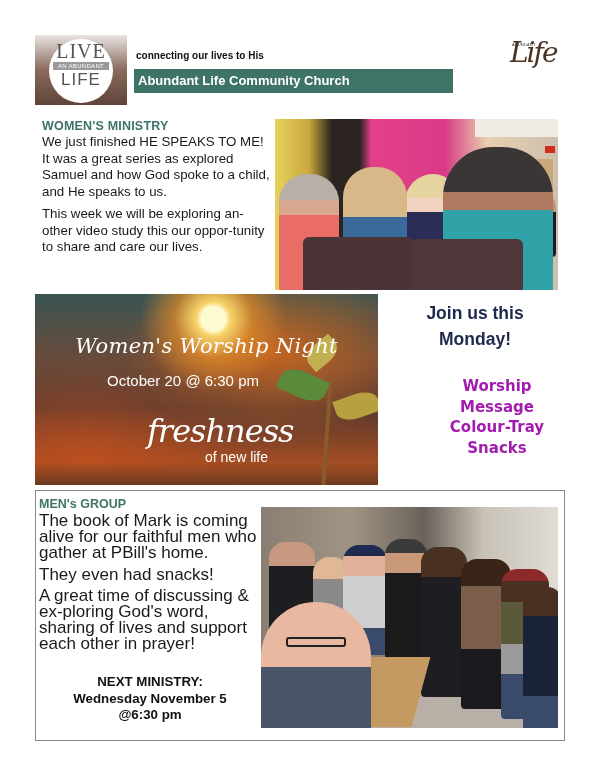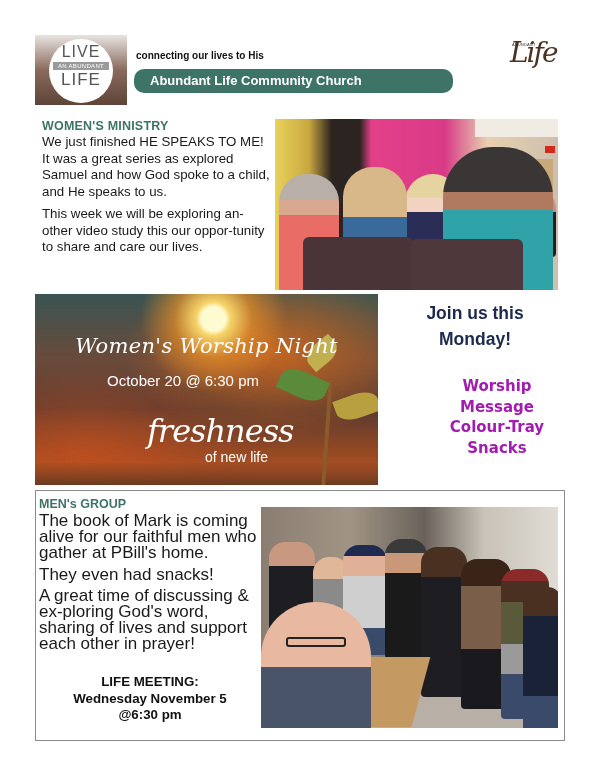--- a/index.html
+++ b/index.html
@@ -5,26 +5,26 @@
   * { box-sizing: border-box; margin: 0; padding: 0; }
   html, body { width: 600px; height: 776px; background: #ffffff; overflow: hidden; }
   body { position: relative; font-family: "DejaVu Sans", sans-serif; color: #1a1a1a; }
 
   
   .logo-left { position: absolute; left: 35px; top: 35px; width: 92px; height: 70px;
     background: radial-gradient(ellipse at 50% 55%, #ffffff 0 38%, transparent 40%),
                 linear-gradient(180deg, #e8e4e2 0%, #8a6a5c 50%, #5e4438 100%);
     overflow: hidden; }
   .logo-left .circle { position: absolute; left: 14px; top: 4px; width: 64px; height: 64px; border-radius: 50%; background: #fff; }
-  .logo-left .live { position: absolute; left: 0; right: 0; top: 8px; text-align: center; font-family: Liberation Sans, sans-serif; font-size: 16px; color: #555; letter-spacing: 1px; line-height: 17px; }
+  .logo-left .live { position: absolute; left: 0; right: 0; top: 8px; text-align: center; font-family: Liberation Serif, serif; font-size: 20px; color: #555; letter-spacing: 1px; line-height: 17px; }
   .logo-left .an { position: absolute; left: 18px; right: 18px; top: 27px; background: #9a9a9a; color: #fff; font-family: "Liberation Sans", sans-serif; font-size: 6px; text-align: center; line-height: 8px; letter-spacing: 0.3px; }
   .logo-left .life { position: absolute; left: 0; right: 0; top: 36px; text-align: center; font-family: "Liberation Sans", sans-serif; font-size: 17px; color: #555; letter-spacing: 1px; line-height: 17px; }
 
   .tagline { position: absolute; left: 136px; top: 50px; font-family: "Liberation Sans", sans-serif; font-weight: bold; font-size: 10px; color: #111; }
-  .church-bar { position: absolute; left: 134px; top: 69px; width: 319px; height: 24px; background: #3e7468; color: #fff; font-family: "Liberation Sans", sans-serif; font-weight: bold; font-size: 13px; line-height: 24px; padding-left: 16px; border-radius: 10px; }
+  .church-bar { position: absolute; left: 134px; top: 69px; width: 319px; height: 24px; background: #3e7468; color: #fff; font-family: "Liberation Sans", sans-serif; font-weight: bold; font-size: 13px; line-height: 24px; padding-left: 4px; }
 
   .logo-right { position: absolute; left: 508px; top: 36px; width: 56px; height: 44px; }
   .logo-right .ab { position: absolute; left: 4px; top: 6px; font-family: "Liberation Sans", sans-serif; font-size: 4px; color: #333; letter-spacing: 0.2px; }
   .logo-right .life-script { position: absolute; left: 2px; top: 0px; font-family: "DejaVu Serif", serif; font-style: italic; font-size: 28px; color: #4a3222; letter-spacing: -2px; }
 
   
   .w-heading { position: absolute; left: 42px; top: 119px; font-family: "Liberation Sans", sans-serif; font-weight: bold; font-size: 12.5px; color: #3e7468; letter-spacing: 0.2px; }
   .w-body { position: absolute; left: 42px; top: 134px; width: 232px; font-family: "Liberation Sans", sans-serif; font-size: 13.3px; line-height: 16.5px; color: #1a1a1a; }
   .w-body p { margin-bottom: 6px; }
 
@@ -138,21 +138,21 @@
 </div>
 
 <div class="men-box"></div>
 <div class="m-heading">MEN's GROUP</div>
 <div class="m-body">
   <p>The book of Mark is coming alive for our faithful men who gather at PBill's home.</p>
   <p>They even had snacks!</p>
   <p>A great time of discussing &amp; ex-ploring God's word, sharing of lives and support each other in prayer!</p>
 </div>
 <div class="m-next">
-  <div>LIFE MEETING:</div>
+  <div>NEXT MINISTRY:</div>
   <div>Wednesday November 5</div>
   <div>@6:30 pm</div>
 </div>
 
 <div class="m-photo" title="Group selfie of men standing around a table in a home">
   <div class="floor"></div>
   <div class="person" style="left:8px;top:35px;width:46px;height:110px;background:linear-gradient(180deg,#c89880 0 22%,#1e1e22 22%);"></div>
   <div class="person" style="left:52px;top:50px;width:36px;height:100px;background:linear-gradient(180deg,#e0b898 0 22%,#8a8a8a 22% 70%,#3a4a6a 70%);"></div>
   <div class="person" style="left:82px;top:38px;width:44px;height:110px;background:linear-gradient(180deg,#1e2a50 0 10%,#e0b098 10% 28%,#cfcfcf 28% 75%,#3a4a6a 75%);"></div>
   <div class="person" style="left:124px;top:32px;width:42px;height:120px;background:linear-gradient(180deg,#3a3a3a 0 12%,#c89878 12% 28%,#1a1a1a 28%);"></div>

